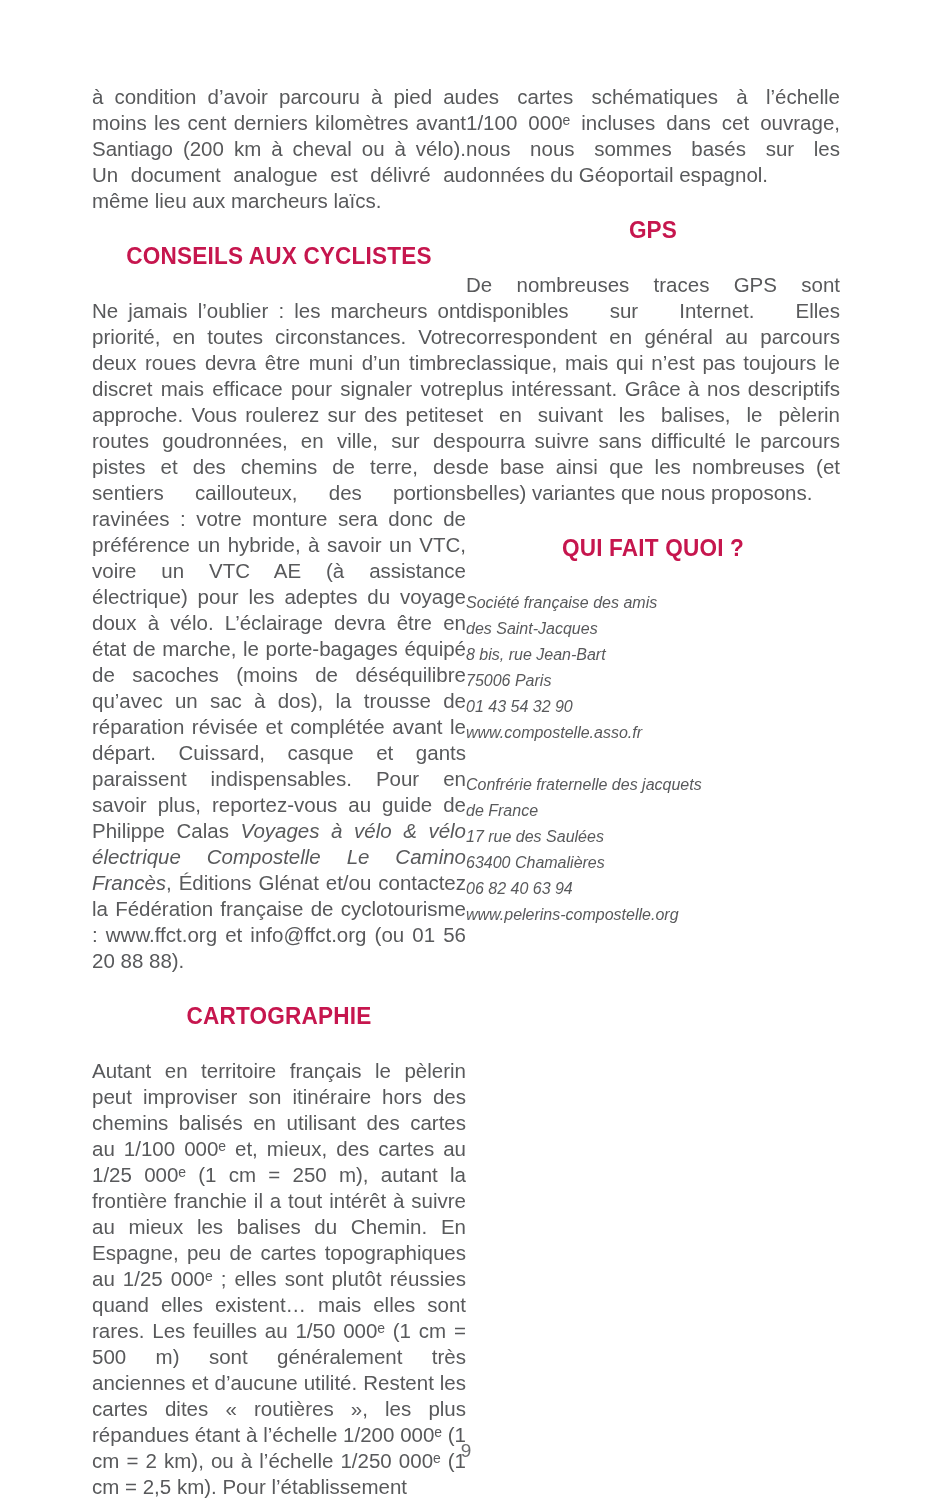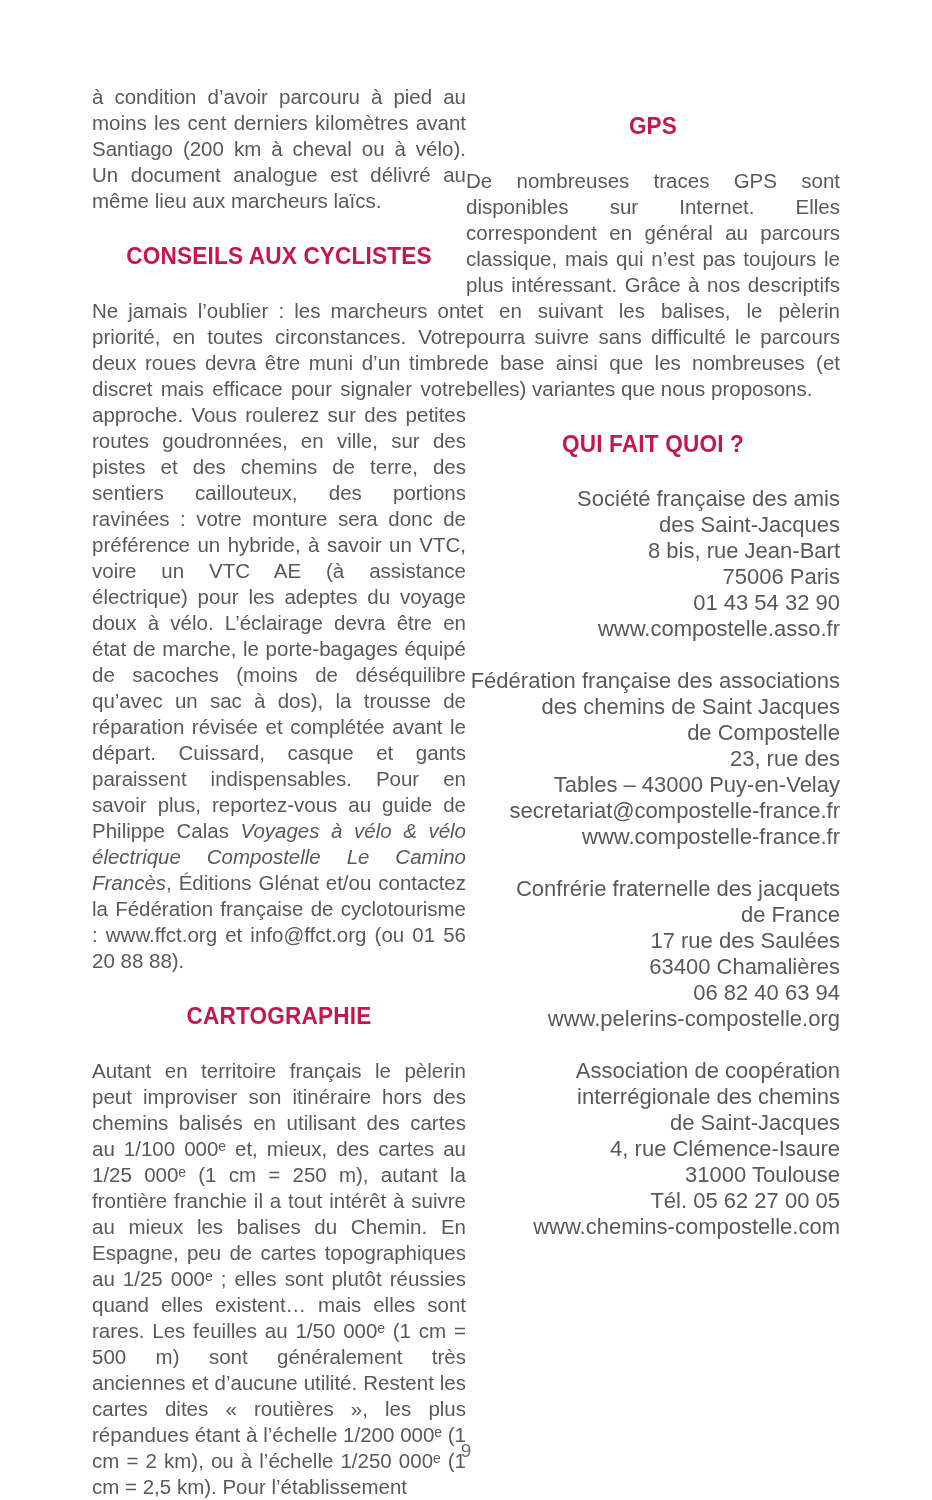--- a/index.html
+++ b/index.html
@@ -34,24 +34,25 @@
     font-weight: bold;
     color: var(--accent, #c6164e);
     text-align: center;
     letter-spacing: 0.2px;
     transform: scaleX(0.94);
     font-stretch: condensed;
   }
   .italic { font-style: italic; }
   .addr {
     margin: 26px 0 0 0;
-    font-size: 22px;
+    font-size: 16px;
     line-height: 26px;
-    text-align: right;
+    text-align: left;
     white-space: pre-line;
+    font-style: italic;
   }
   .page-number {
     position: absolute;
     left: 0; right: 0; bottom: 38px;
     text-align: center;
     font-size: 19px;
     color: #6b6c6e;
   }
 </style>
 </head>
@@ -66,55 +67,42 @@
       <h2 class="heading">CONSEILS AUX CYCLISTES</h2>
 
       <p class="para"><span>Ne jamais l’oublier : les marcheurs ont priorité, en toutes circonstances. Votre deux roues devra être muni d’un timbre discret mais efficace pour signaler votre approche. Vous roulerez sur des petites routes goudronnées, en ville, sur des pistes et des chemins de terre, des sentiers caillouteux, des portions ravinées : votre monture sera donc de préférence un hybride, à savoir un VTC, voire un VTC AE (à assistance électrique) pour les adeptes du voyage doux à vélo. L’éclairage devra être en état de marche, le porte-bagages équipé de sacoches (moins de déséquilibre qu’avec un sac à dos), la trousse de réparation révisée et complétée avant le départ. Cuissard, casque et gants paraissent indispensables. Pour en savoir plus, reportez-vous au guide de Philippe Calas </span><span class="italic">Voyages à vélo &amp; vélo électrique Compostelle Le Camino Francès</span><span>, Éditions Glénat et/ou contactez la Fédération française de cyclotourisme : www.ffct.org et info@ffct.org (ou 01 56 20 88 88).</span></p>
 
       <h2 class="heading">CARTOGRAPHIE</h2>
 
       <p class="para">Autant en territoire français le pèlerin peut improviser son itinéraire hors des chemins balisés en utilisant des cartes au 1/100 000ᵉ et, mieux, des cartes au 1/25 000ᵉ (1 cm = 250 m), autant la frontière franchie il a tout intérêt à suivre au mieux les balises du Chemin. En Espagne, peu de cartes topographiques au 1/25 000ᵉ ; elles sont plutôt réussies quand elles existent… mais elles sont rares. Les feuilles au 1/50 000ᵉ (1 cm = 500 m) sont généralement très anciennes et d’aucune utilité. Restent les cartes dites « routières », les plus répandues étant à l’échelle 1/200 000ᵉ (1 cm = 2 km), ou à l’échelle 1/250 000ᵉ (1 cm = 2,5 km). Pour l’établissement</p>
     </div>
 
     <div class="col">
+      <p class="para">des cartes schématiques à l’échelle 1/100 000ᵉ incluses dans cet ouvrage, nous nous sommes basés sur les données du Géoportail espagnol.</p>
 
       <h2 class="heading">GPS</h2>
 
       <p class="para">De nombreuses traces GPS sont disponibles sur Internet. Elles correspondent en général au parcours classique, mais qui n’est pas toujours le plus intéressant. Grâce à nos descriptifs et en suivant les balises, le pèlerin pourra suivre sans difficulté le parcours de base ainsi que les nombreuses (et belles) variantes que nous proposons.</p>
 
       <h2 class="heading">QUI FAIT QUOI ?</h2>
 
 
       <p class="addr">Société française des amis
 des Saint-Jacques
 8 bis, rue Jean-Bart
 75006 Paris
 01 43 54 32 90
 www.compostelle.asso.fr</p>
 
-      <p class="addr">Fédération française des associations
-des chemins de Saint Jacques
-de Compostelle
-23, rue des
-Tables – 43000 Puy-en-Velay
-secretariat@compostelle-france.fr
-www.compostelle-france.fr</p>
 
       <p class="addr">Confrérie fraternelle des jacquets
 de France
 17 rue des Saulées
 63400 Chamalières
 06 82 40 63 94
 www.pelerins-compostelle.org</p>
 
-      <p class="addr">Association de coopération
-interrégionale des chemins
-de Saint-Jacques
-4, rue Clémence-Isaure
-31000 Toulouse
-Tél. 05 62 27 00 05
-www.chemins-compostelle.com</p>
     </div>
 
   </div>
 
   <div class="page-number">9</div>
 </div>
 
 </body></html>

